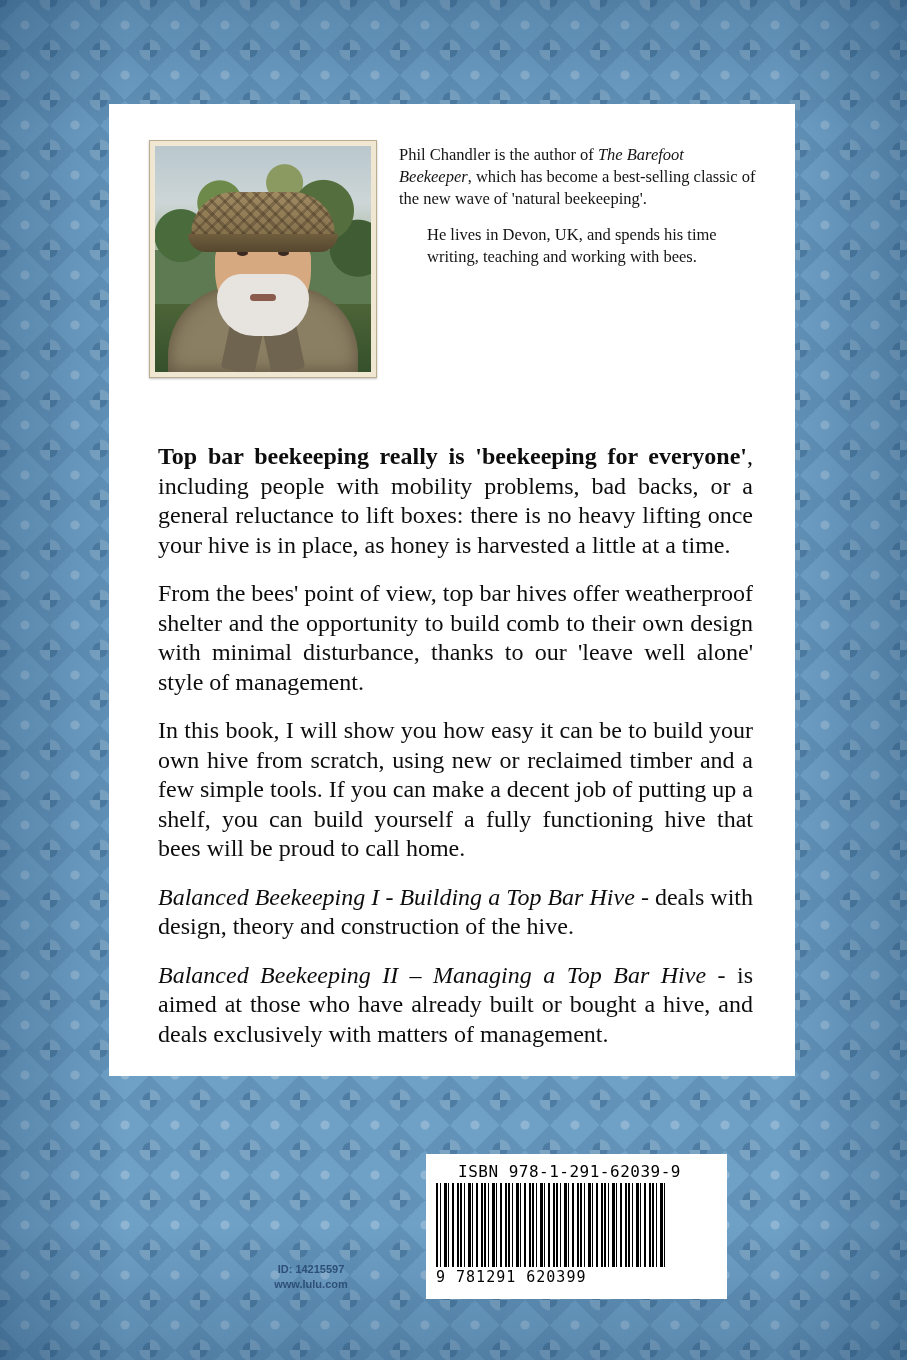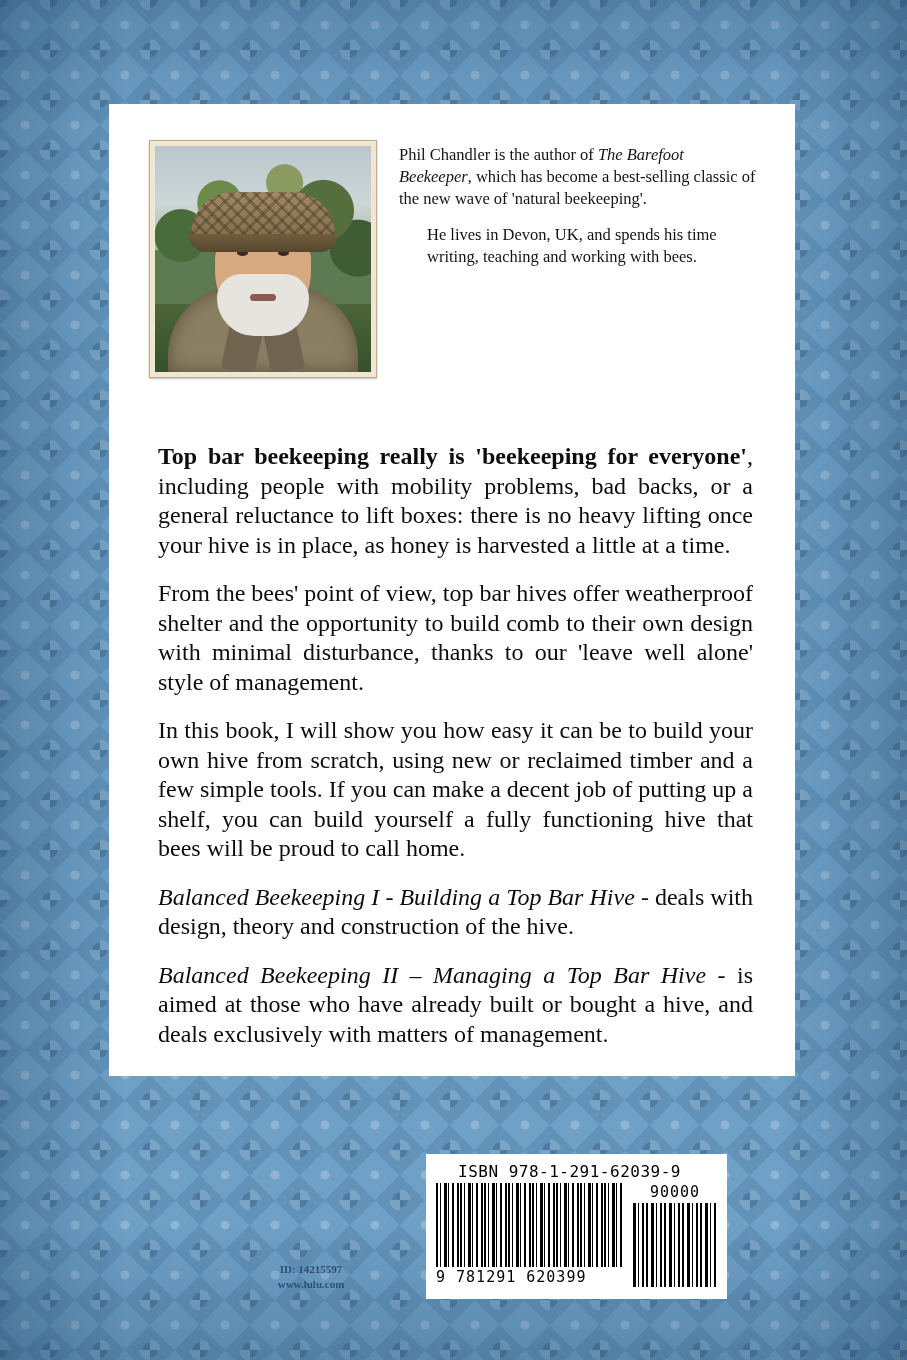--- a/index.html
+++ b/index.html
@@ -243,21 +243,21 @@
   }
 
   
   .lulu-id {
     position: absolute;
     left: 231px;
     top: 1262px;
     width: 160px;
     text-align: center;
     color: #2d4f77;
-    font-family: Liberation Serif, serif;
+    font-family: Liberation Sans, sans-serif;
     font-size: 11px;
     font-weight: bold;
     line-height: 1.35;
   }
 </style>
 </head>
 <body>
 
 <div class="bg-pattern"></div>
 <div class="bg-vignette"></div>
@@ -301,23 +301,19 @@
 
 </div>
 
 <div class="isbn-box">
   <div class="isbn-text">ISBN 978-1-291-62039-9</div>
   <div class="barcode-row">
     <div class="barcode-main">
       <div class="bars bars-main"></div>
       <div class="barcode-digits">9 781291 620399</div>
     </div>
-    <div class="barcode-side">
-      <div class="side-number">90000</div>
-      <div class="bars bars-side"></div>
-    </div>
   </div>
 </div>
 
 <div class="lulu-id">
   <div>ID: 14215597</div>
   <div>www.lulu.com</div>
 </div>
 
 </body></html>

